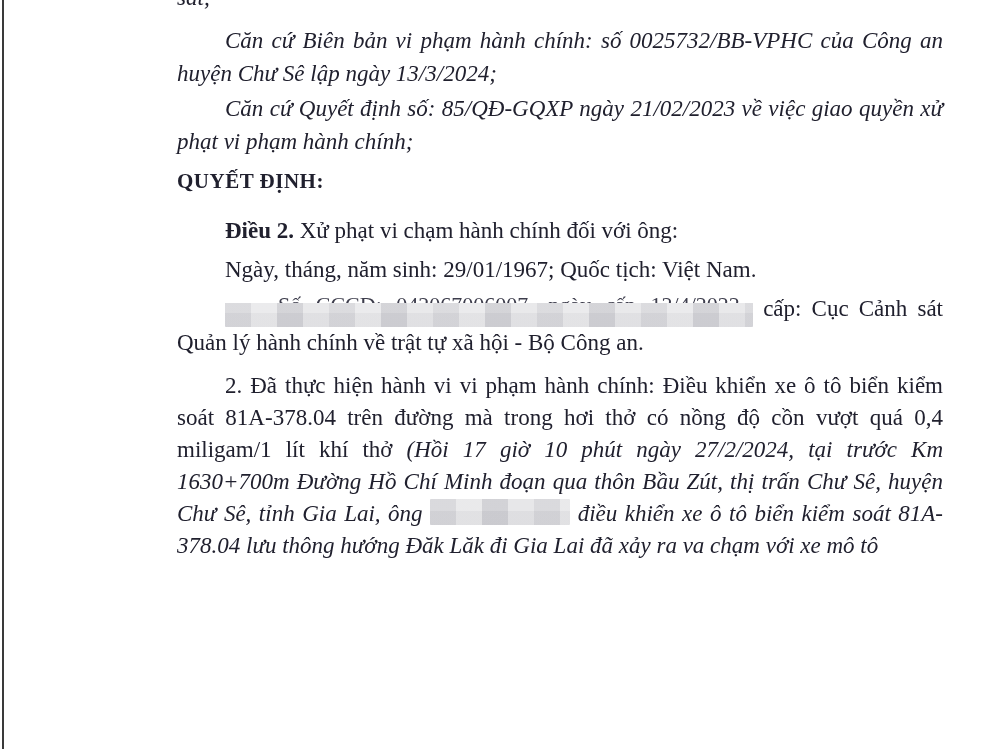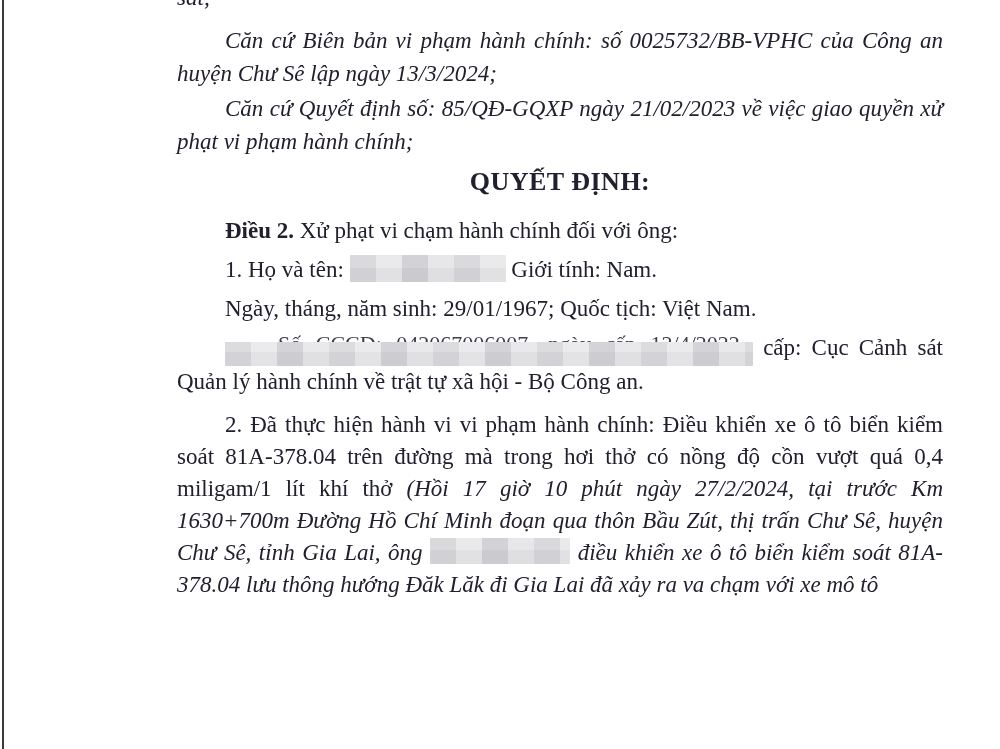--- a/index.html
+++ b/index.html
@@ -32,23 +32,22 @@
   .sec p {
     margin: 0 0 2px;
     font-size: 23px;
     text-align: justify;
     text-indent: 48px;
   }
   .sec-cancu p { font-style: italic; line-height: 33px; margin-bottom: 2px; }
   .sec-body  p { line-height: 32px; margin-bottom: 7px; }
   .sec-body  p.gap-top { margin-top: 11px; }
   .heading {
-    text-align: center;
     font-weight: bold;
-    font-size: 26px;
+    font-size: 21px;
     line-height: 31px;
     margin: 8px 0 18px;
     letter-spacing: 0.5px;
   }
   .run.bold { font-weight: bold; }
   .run.italic { font-style: italic; }
   .redact {
     display: inline-block;
     position: relative;
     overflow: hidden;
@@ -85,19 +84,18 @@
     <div class="clipped-top">
       <span>sát;</span>
     </div>
     <div class="sec sec-cancu">
         <p><span class="run italic">Căn cứ Biên bản vi phạm hành chính: số 0025732/BB-VPHC của Công an huyện Chư Sê lập ngày 13/3/2024;</span></p>
         <p><span class="run italic">Căn cứ Quyết định số: 85/QĐ-GQXP ngày 21/02/2023 về việc giao quyền xử phạt vi phạm hành chính;</span></p>
       </div>
     <div class="heading">QUYẾT ĐỊNH:</div>
     <div class="sec sec-body">
         <p><span class="run bold">Điều 2.</span><span class="run normal"> Xử phạt vi chạm hành chính đối với ông:</span></p>
-        <p><span class="run normal">1. Họ và tên: </span><span class="redact" style="width: 156px; height: 27px; vertical-align: -5px;"></span><span class="run normal"> Giới tính: Nam.</span></p>
         <p><span class="run normal">Ngày, tháng, năm sinh: 29/01/1967; Quốc tịch: Việt Nam.</span></p>
         <p><span class="redact has-peek" style="width: 528px; height: 33px; vertical-align: -11px;"><span class="peek">Số CCCD: 042067006007, ngày cấp 12/4/2022, nơi</span></span><span class="run normal"> cấp: Cục Cảnh sát Quản lý hành chính về trật tự xã hội - Bộ Công an.</span></p>
         <p class="gap-top"><span class="run normal">2. Đã thực hiện hành vi vi phạm hành chính: Điều khiển xe ô tô biển kiểm soát 81A-378.04 trên đường mà trong hơi thở có nồng độ cồn vượt quá 0,4 miligam/1 lít khí thở </span><span class="run italic">(Hồi 17 giờ 10 phút ngày 27/2/2024, tại trước Km 1630+700m Đường Hồ Chí Minh đoạn qua thôn Bầu Zút, thị trấn Chư Sê, huyện Chư Sê, tỉnh Gia Lai, ông </span><span class="redact" style="width: 140px; height: 26px; vertical-align: -4px;"></span><span class="run italic"> điều khiển xe ô tô biển kiểm soát 81A-378.04 lưu thông hướng Đăk Lăk đi Gia Lai đã xảy ra va chạm với xe mô tô</span></p>
       </div>
   </div>
 </div>
 
 </body></html>

